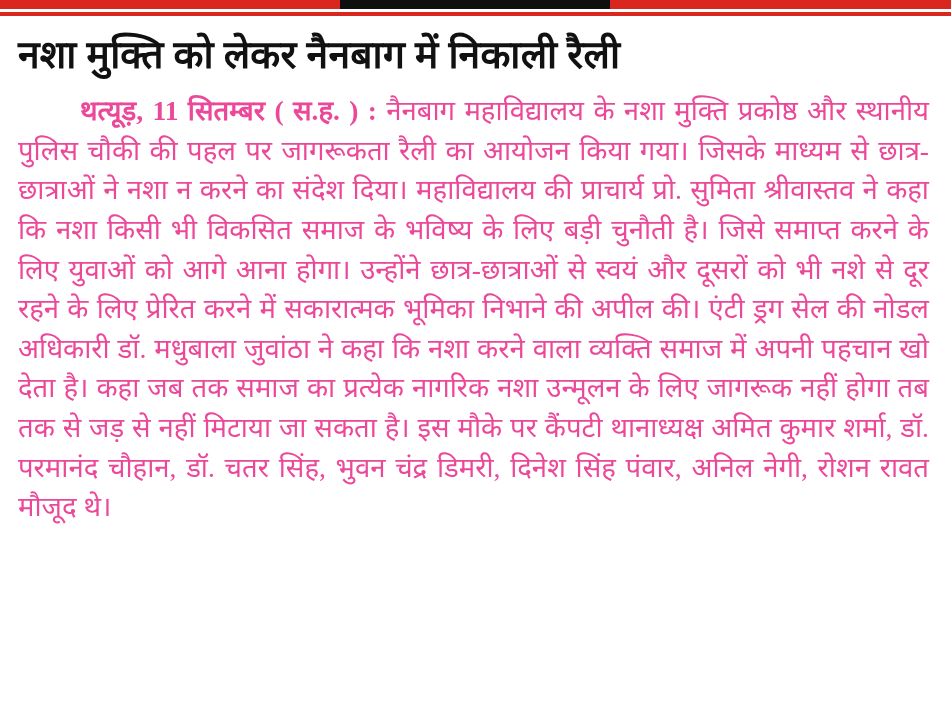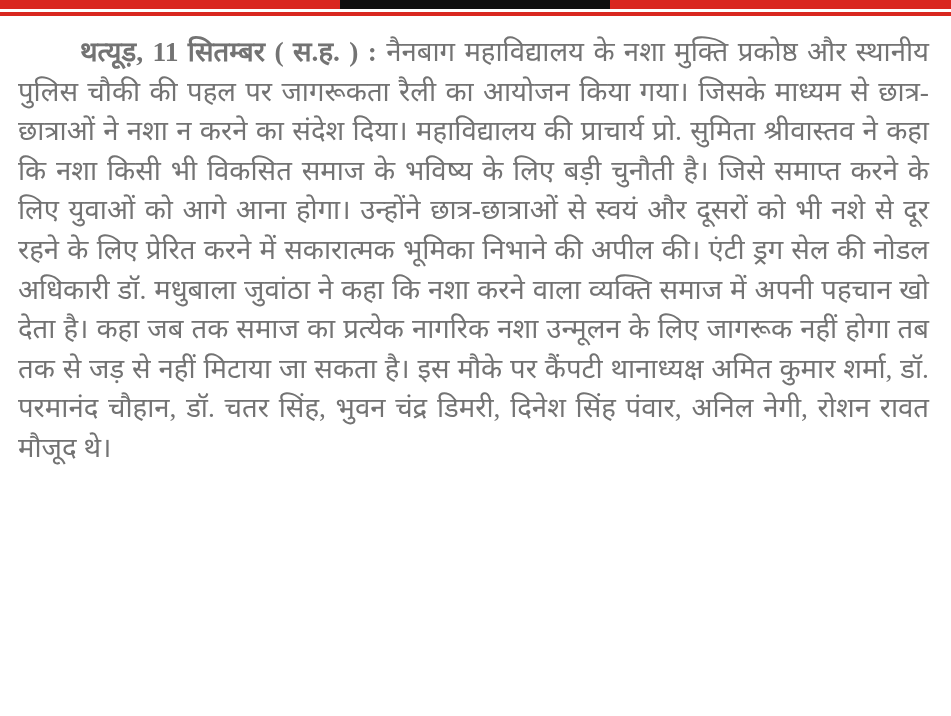--- a/index.html
+++ b/index.html
@@ -72,21 +72,21 @@
     color: #111111;
     letter-spacing: 0.2px;
     margin: 0 0 14px 0;
     white-space: nowrap;
   }
 
   .article-body {
     font-family: "Liberation Serif", serif;
     font-size: 27.5px;
     line-height: 1.44;
-    color: #737373;
+    color: #ec4899;
     text-align: justify;
     text-justify: inter-word;
     margin: 0;
     padding-right: 4px;
   }
   .article-body .indent {
     display: inline-block;
     width: 62px;
   }
   .dateline {
@@ -99,19 +99,20 @@
 <div class="page">
 
   <div class="top-bar-wrap">
     <div class="top-bar-red-left"></div>
     <div class="top-bar-black"></div>
     <div class="top-bar-red-right"></div>
     <div class="top-rule"></div>
   </div>
 
   <div class="content">
+    <h1 class="headline">नशा मुक्ति को लेकर नैनबाग में निकाली रैली</h1>
 
     <p class="article-body">
       <span class="indent"></span><span class="dateline">थत्यूड़, 11 सितम्बर ( स.ह. ) :</span><span> नैनबाग महाविद्यालय के नशा मुक्ति प्रकोष्ठ और स्थानीय पुलिस चौकी की पहल पर जागरूकता रैली का आयोजन किया गया। जिसके माध्यम से छात्र-छात्राओं ने नशा न करने का संदेश दिया। महाविद्यालय की प्राचार्य प्रो. सुमिता श्रीवास्तव ने कहा कि नशा किसी भी विकसित समाज के भविष्य के लिए बड़ी चुनौती है। जिसे समाप्त करने के लिए युवाओं को आगे आना होगा। उन्होंने छात्र-छात्राओं से स्वयं और दूसरों को भी नशे से दूर रहने के लिए प्रेरित करने में सकारात्मक भूमिका निभाने की अपील की। एंटी ड्रग सेल की नोडल अधिकारी डॉ. मधुबाला जुवांठा ने कहा कि नशा करने वाला व्यक्ति समाज में अपनी पहचान खो देता है। कहा जब तक समाज का प्रत्येक नागरिक नशा उन्मूलन के लिए जागरूक नहीं होगा तब तक से जड़ से नहीं मिटाया जा सकता है। इस मौके पर कैंपटी थानाध्यक्ष अमित कुमार शर्मा, डॉ. परमानंद चौहान, डॉ. चतर सिंह, भुवन चंद्र डिमरी, दिनेश सिंह पंवार, अनिल नेगी, रोशन रावत मौजूद थे।</span>
     </p>
   </div>
 
 </div>
 
 </body></html>

